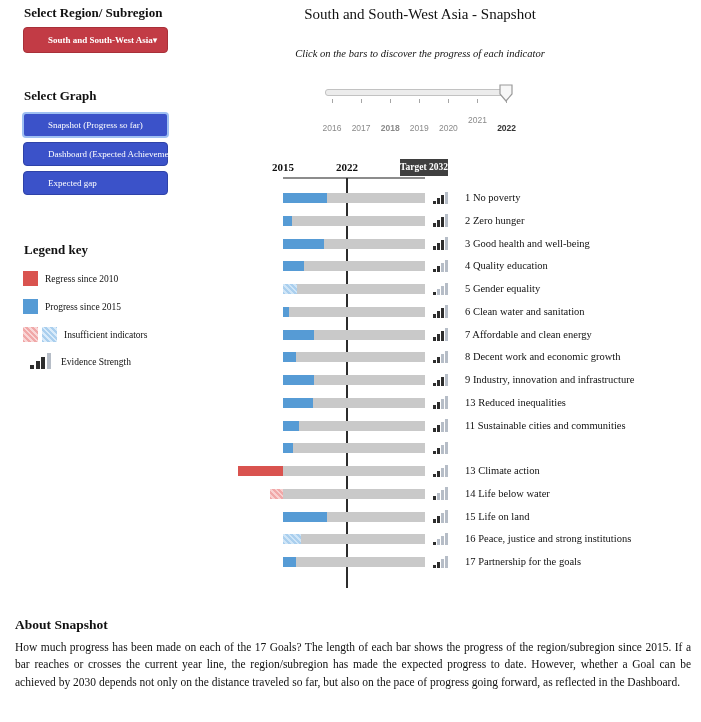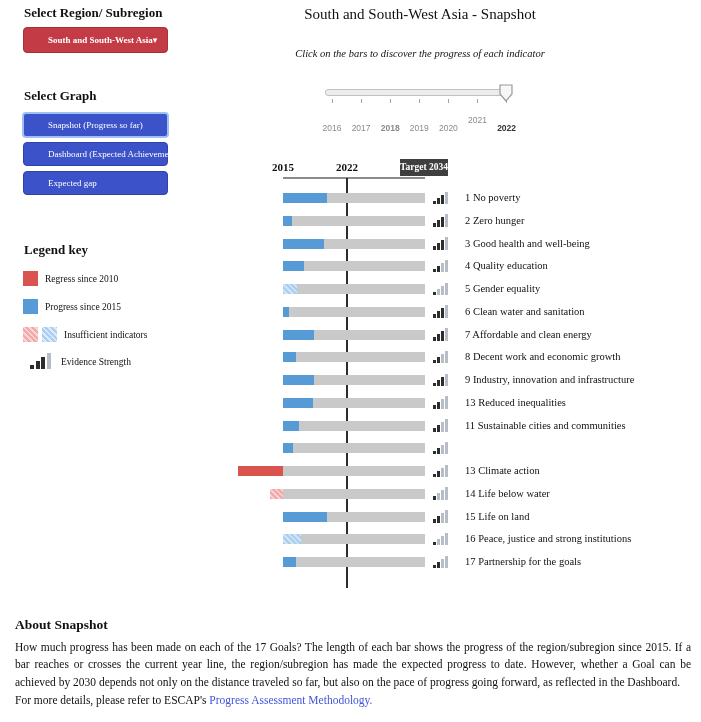--- a/index.html
+++ b/index.html
@@ -127,21 +127,21 @@
       <div class="abs slider-year" style="left: 464.5px; top: 99px;">2021</div>
       <div class="abs slider-tick" style="left: 506.1px; top: 99px;"></div>
       <div class="abs slider-year sel" style="left: 493.6px; top: 107px;">2022</div>
     </div>
   <svg class="abs" style="left:499px;top:84px;" width="14" height="18">
     <path d="M1,1 h12 v9 l-6,7 -6,-7 z" fill="#f7f7f7" stroke="#9a9a9a" stroke-width="1.2"></path>
   </svg>
 
   <div class="abs axis-label" style="left:263px;top:161px;">2015</div>
   <div class="abs axis-label" style="left:327px;top:161px;">2022</div>
-  <div class="abs target-box" style="left:400px;top:159px;width:48px;height:17px;">Target 2034</div>
+  <div class="abs target-box" style="left:400px;top:159px;width:48px;height:17px;">Target 2032</div>
   <div class="abs axis-line" style="left:283px;top:177px;width:142px;"></div>
   <div class="abs vline" style="left:346px;top:178px;height:410px;"></div>
 
   <div id="goal-rows">
       <div class="goal-row" style="top: 192px;">
         <div class="goal-track"></div>
         <div class="goal-fill progress" style="width: 44.02px; left: 53px;"></div>
         <div class="ev-icon goal-ev">
           <span class="on" style="height: 3.5px;"></span>
           <span class="on" style="height: 6.5px;"></span>
@@ -322,17 +322,14 @@
           <span class="on" style="height: 6.5px;"></span>
           <span style="height: 9.5px;"></span>
           <span style="height: 12.5px;"></span>
         </div>
         <div class="goal-label">17 Partnership for the goals</div>
       </div>
     </div>
 
   <div class="abs about-heading" style="left:15px;top:617px;">About Snapshot</div>
   <div class="abs about-body" style="left:15px;top:639px;width:676px;">How much progress has been made on each of the 17 Goals? The length of each bar shows the progress of the region/subregion since 2015. If a bar reaches or crosses the current year line, the region/subregion has made the expected progress to date. However, whether a Goal can be achieved by 2030 depends not only on the distance traveled so far, but also on the pace of progress going forward, as reflected in the Dashboard.</div>
-  <div class="abs about-more" style="left:15px;top:694px;">
-    <span>For more details, please refer to ESCAP's </span><a>Progress Assessment Methodology.</a>
-  </div>
 
 </div>
 
 </body></html>

